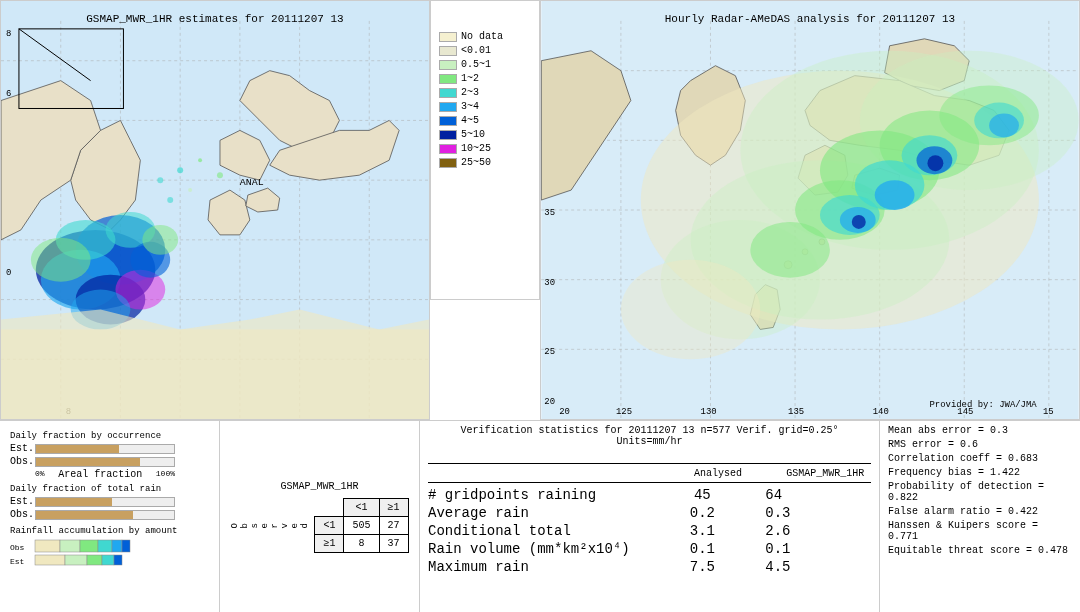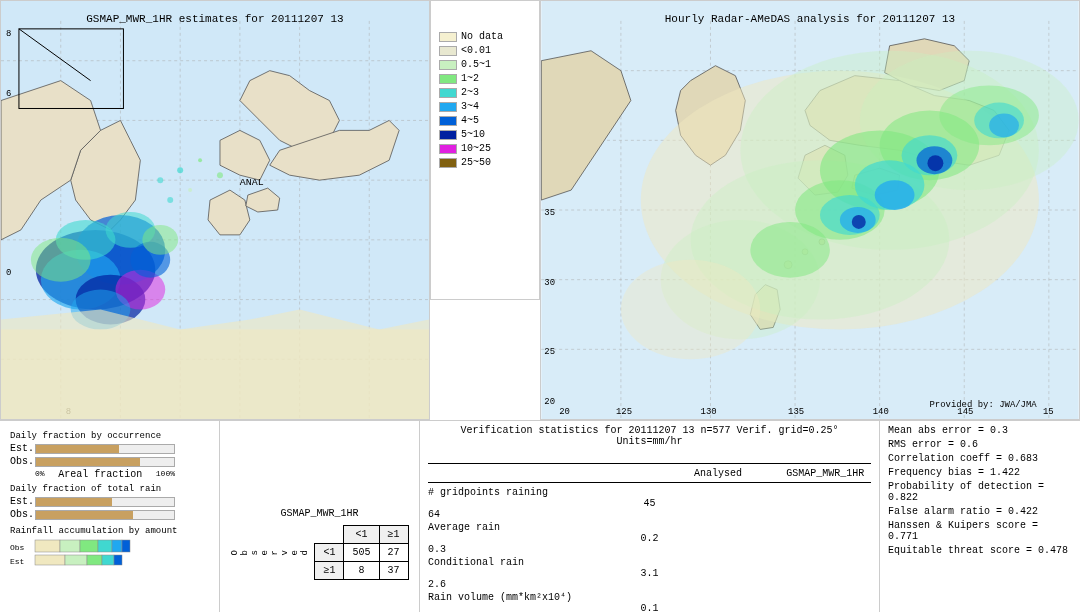--- a/index.html
+++ b/index.html
@@ -211,23 +211,24 @@
       flex: 1;
     }
 
     .stats-divider {
       border-top: 1px solid #000;
       margin-bottom: 4px;
     }
 
     .stat-row {
       display: flex;
-      flex-direction: column;
+      flex-direction: row;
       margin-bottom: 2px;
-      font-size: 10px;
+      font-size: 14px;
+      gap: 10px;
     }
 
     .stat-name {
       flex: 2;
       text-align: left;
     }
 
     .stat-val1 {
       flex: 1;
       text-align: center;
@@ -554,21 +555,21 @@
             <span class="stat-name"># gridpoints raining</span>
     <span class="stat-val1">45</span>
     <span class="stat-val2">64</span>
           </div>
           <div class="stat-row">
             <span class="stat-name">Average rain</span>
     <span class="stat-val1">0.2</span>
     <span class="stat-val2">0.3</span>
           </div>
           <div class="stat-row">
-            <span class="stat-name">Conditional rain</span>
+            <span class="stat-name">Conditional total</span>
     <span class="stat-val1">3.1</span>
     <span class="stat-val2">2.6</span>
           </div>
           <div class="stat-row">
             <span class="stat-name">Rain volume (mm*km²x10⁴)</span>
     <span class="stat-val1">0.1</span>
     <span class="stat-val2">0.1</span>
           </div>
           <div class="stat-row">
             <span class="stat-name">Maximum rain</span>

